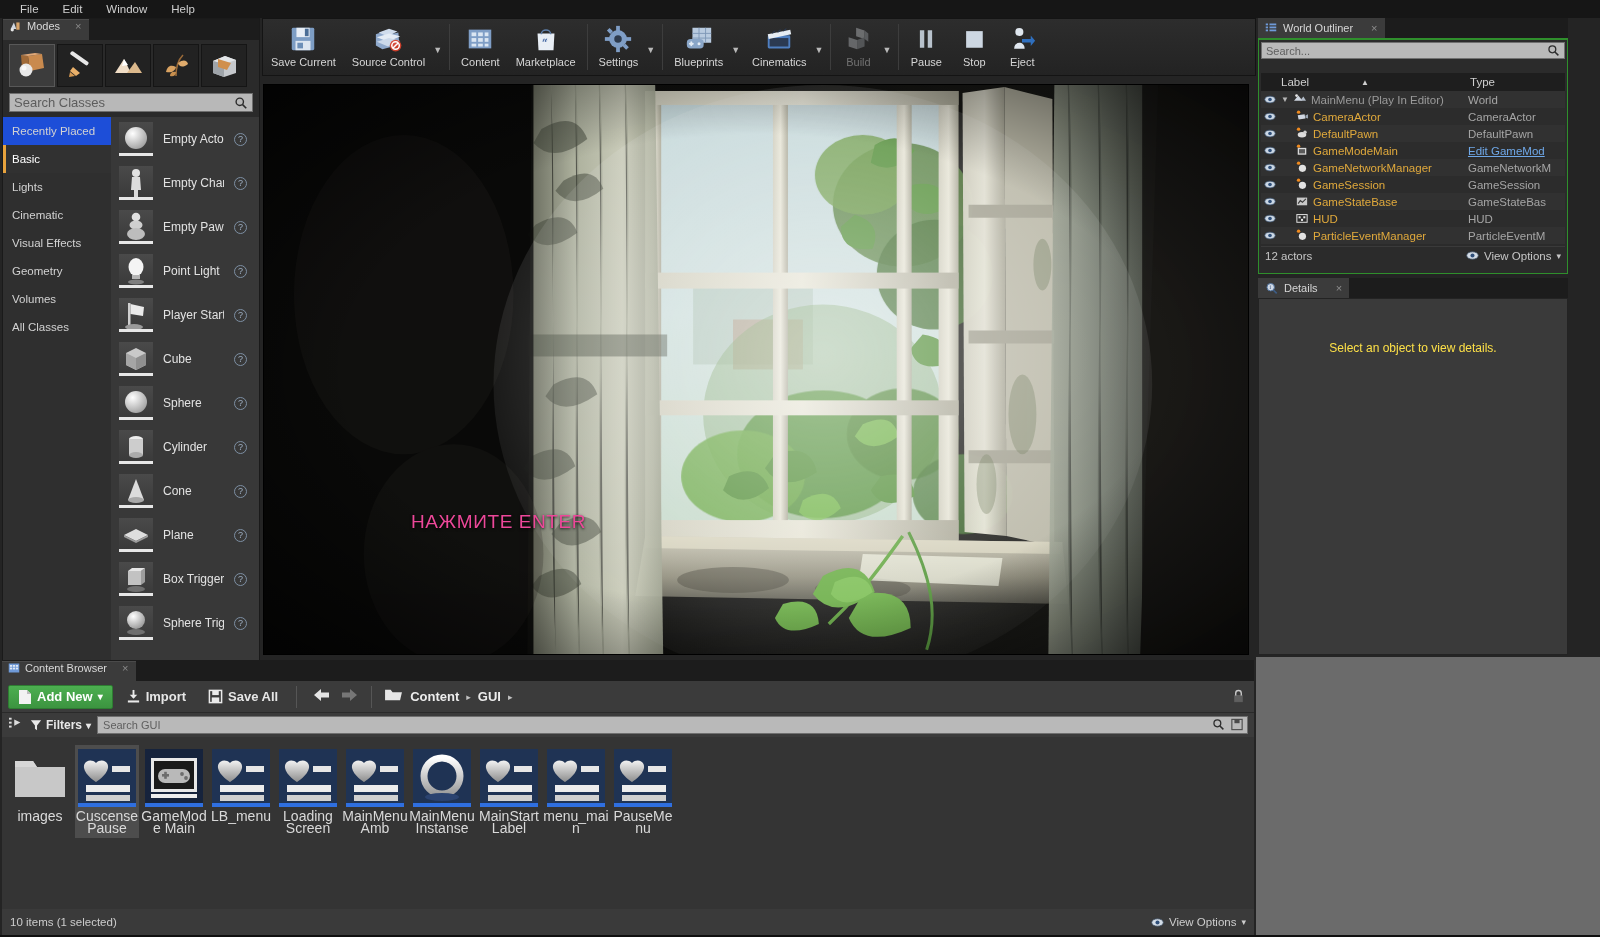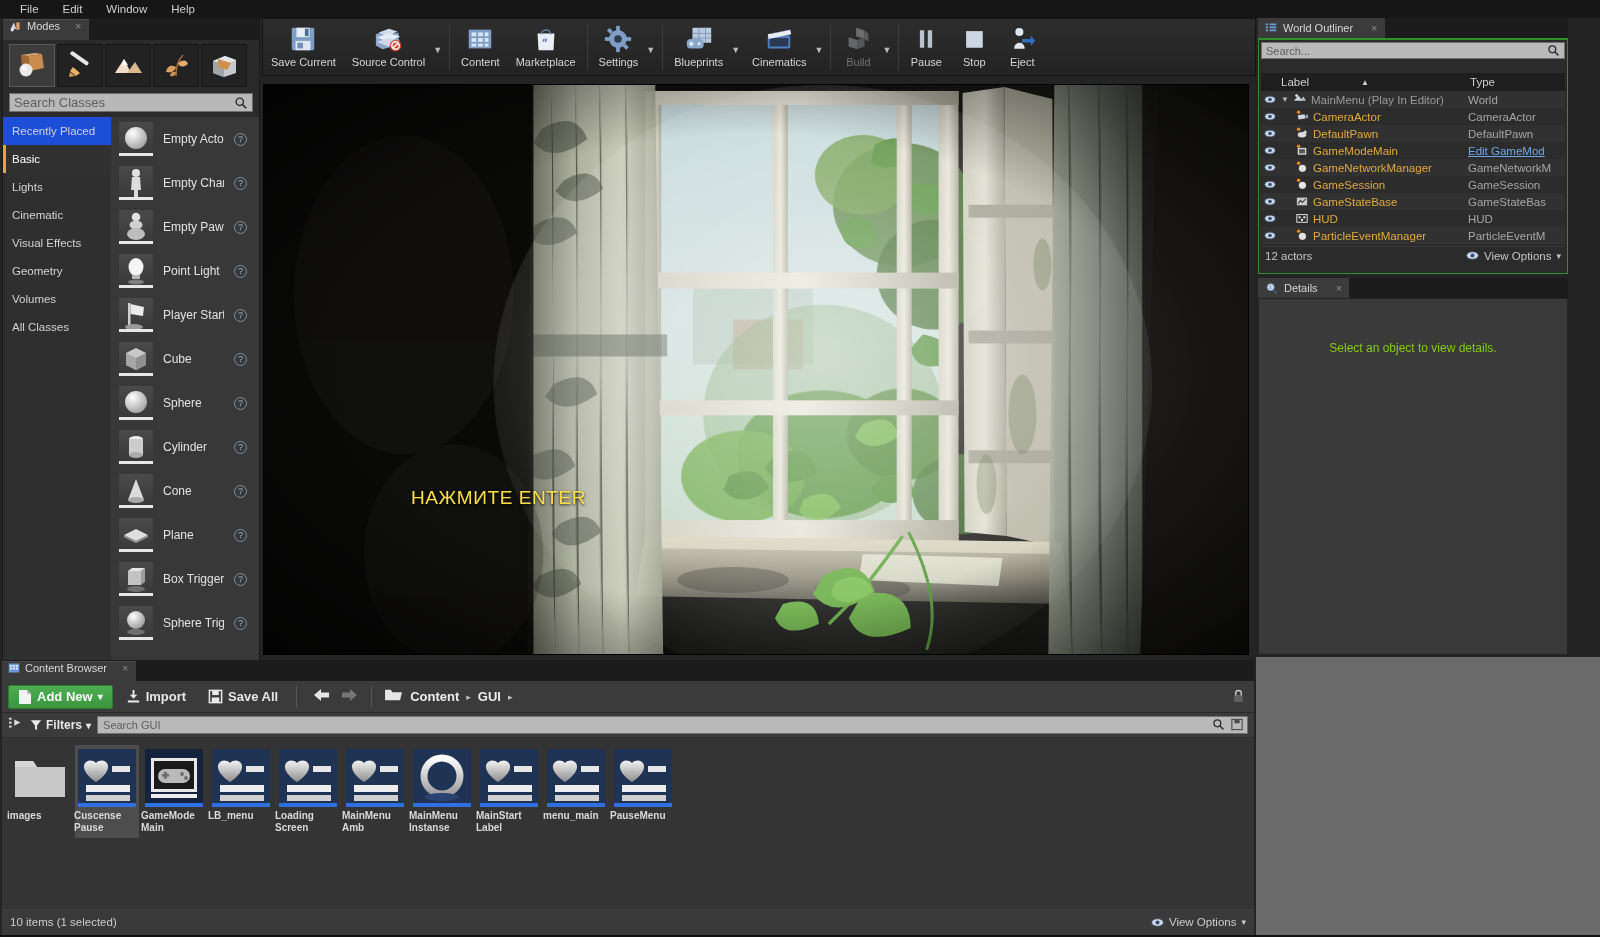--- a/index.html
+++ b/index.html
@@ -96,21 +96,21 @@
     color: #b9b9b9; font-size: 9px;
   }
 
   
   #viewport {
     position: absolute; left: 263px; top: 84px; width: 986px; height: 571px;
     background: #050505; overflow: hidden; border: 1px solid #000;
   }
   #vp-scene { position: absolute; inset: 0; }
   .vp-txt {
-    position: absolute; left: 147px; top: 402px; font-size: 19px; color: #fde047;
+    position: absolute; left: 147px; top: 426px; font-size: 19px; color: #ec4899;
     letter-spacing: 0.6px; text-shadow: 0 1px 3px rgba(0,0,0,0.85);
     font-family: "Liberation Sans", sans-serif;
   }
 
   
   #outliner {
     position: absolute; left: 1258px; top: 18px; width: 310px; height: 248px;
   }
   .panel-tabrow { height: 20px; background: #1c1c1c; display: flex; }
   .panel-tab {
@@ -148,21 +148,21 @@
     justify-content: space-between; font-size: 11.5px; color: #c6c6c6; padding: 0 4px;
     border-top: 1px solid #3a3a3a; margin-top: 2px;
   }
 
   
   #details { position: absolute; left: 1258px; top: 278px; width: 310px; height: 377px; }
   #details-body {
     height: 357px; background: #3a3a3a; border: 1px solid #232323;
     display: flex; justify-content: center; padding-top: 42px;
   }
-  .det-empty { font-size: 12px; color: #84cc16; }
+  .det-empty { font-size: 12px; color: #fde047; }
 
   
   #content-browser {
     position: absolute; left: 2px; top: 660px; width: 1252px; height: 275px;
     background: #2a2a2a;
   }
   #cb-toolbar {
     height: 32px; background: #3b3b3b; display: flex; align-items: center;
     padding: 0 6px; gap: 4px; border-bottom: 1px solid #2a2a2a;
   }
@@ -199,22 +199,22 @@
   }
   .asset {
     width: 64px; display: flex; flex-direction: column; align-items: center;
     padding: 4px 1px 4px 1px; gap: 3px;
   }
   .asset.sel { background: #4d4d4d; }
   .asset-thumb {
     width: 58px; height: 58px; position: relative; overflow: hidden;
   }
   .asset-name {
-    font-size: 10px; color: #d9d9d9; line-height: 12px;
-    width: 66px; word-break: break-word; font-weight: bold;
+    font-size: 14px; color: #d9d9d9; text-align: center; line-height: 12px;
+    width: 66px; word-break: break-word;
   }
   #cb-status {
     position: absolute; left: 0; bottom: 0; width: 1252px; height: 26px;
     background: #3a3a3a; display: flex; align-items: center;
     justify-content: space-between; padding: 0 8px; font-size: 11.5px; color: #cdcdcd;
   }
   .vopt { display: flex; align-items: center; gap: 5px; }
 
   
   #right-fill {

